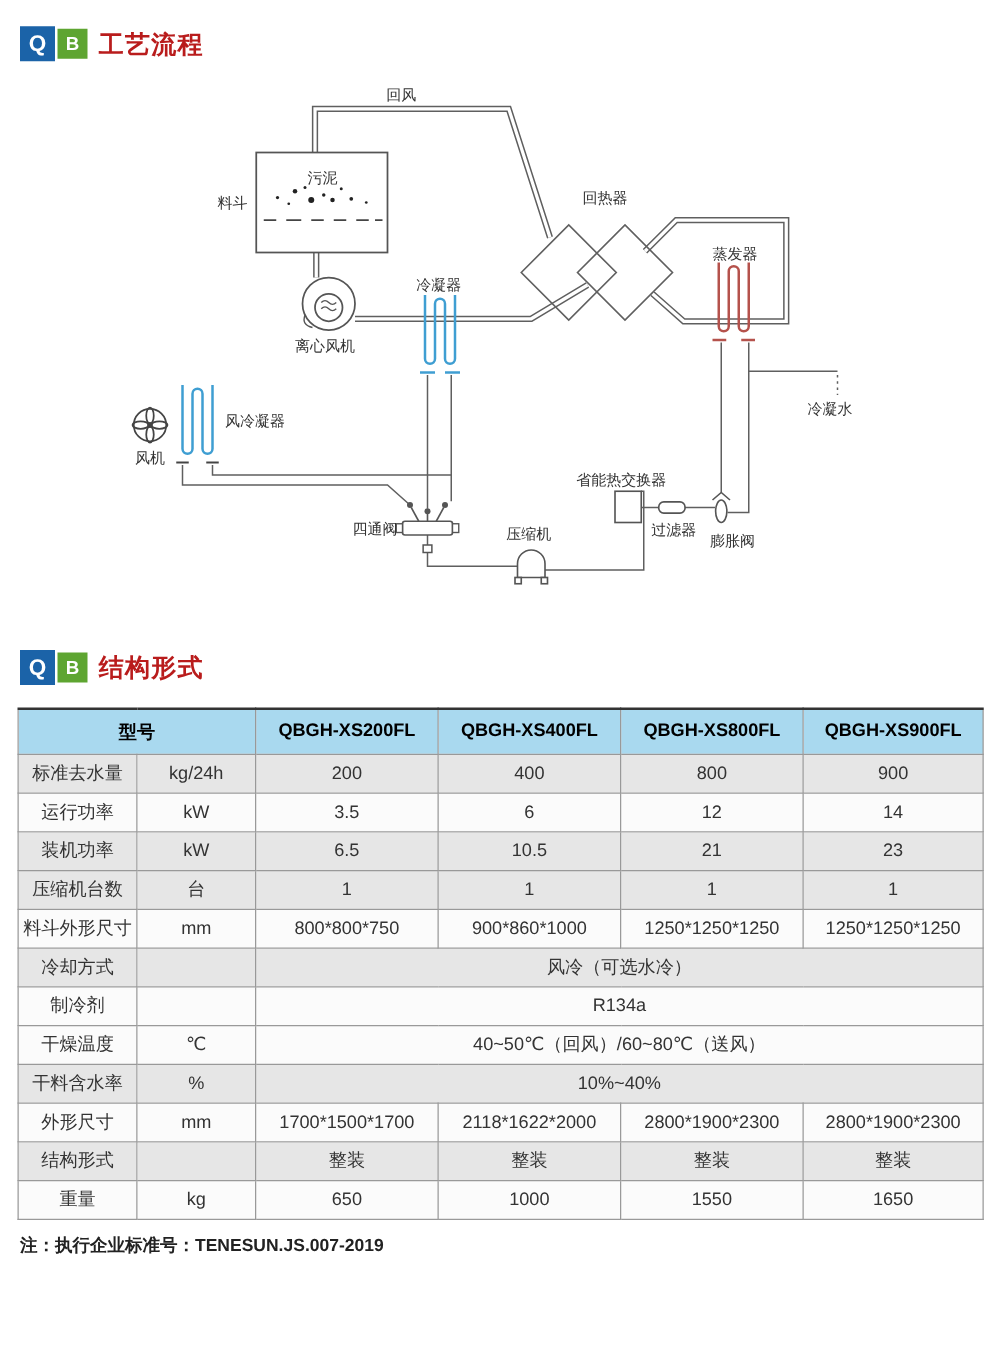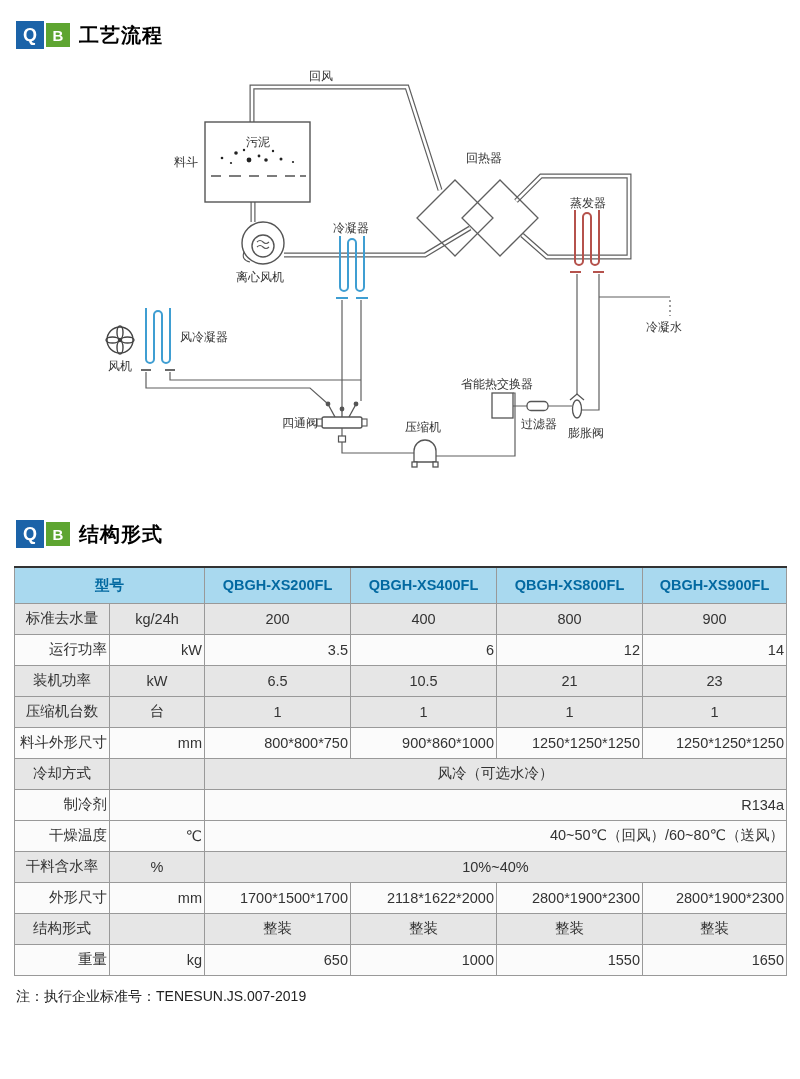--- a/index.html
+++ b/index.html
@@ -12,36 +12,36 @@
   .section-header { display:flex; align-items:center; gap:9px; margin:20px 0 0 16px; height:30px; }
   .qb-logo { display:flex; align-items:center; gap:2px; }
   .qb-q {
     width:28px; height:28px; background:#1b63a8; color:#fff;
     font-weight:bold; font-size:18px; display:flex; align-items:center; justify-content:center;
   }
   .qb-b {
     width:24px; height:24px; background:#5ea531; color:#fff;
     font-weight:bold; font-size:15px; display:flex; align-items:center; justify-content:center;
   }
-  .section-title { color:#000000; font-size:20px; font-weight:bold; letter-spacing:1px; }
+  .section-title { color:#b91c1c; font-size:20px; font-weight:bold; letter-spacing:1px; }
   svg.diagram { display:block; width:800px; height:450px; margin-top:5px; }
   svg text { font-size:12px; fill:#333; }
 
   table.params {
     width:772px; margin:17px 0 0 14px;
     border-collapse:collapse; table-layout:fixed;
     font-size:14.5px; text-align:center;
     border:1px solid #666; border-top:2px solid #333;
   }
   table.params td, table.params th { border:1px solid #999; padding:0 2px; font-weight:normal; overflow:hidden; white-space:nowrap; }
-  table.params thead th { background:#a9d9ef; height:36px; font-weight:bold; color:#0369a1; }
+  table.params thead th { background:#a9d9ef; height:36px; font-weight:bold; color:#000000; }
   table.params tbody tr { height:31px;margin-top:22px; }
   tr.row-alt  { background:#e6e6e6; }
-  tr.row-base { background:#fbfbfb;text-align:right; }
-  .footnote { margin:12px 0 0 16px; font-size:14px; font-weight:400; color:#222; }
+  tr.row-base { background:#fbfbfb; }
+  .footnote { margin:12px 0 0 16px; font-size:14px; font-weight:700; color:#222; }
 </style>
 </head>
 <body>
 
 <div class="section-header">
   <div class="qb-logo">
     <div class="qb-q">Q</div>
     <div class="qb-b">B</div>
   </div>
   <div class="section-title">工艺流程</div>

